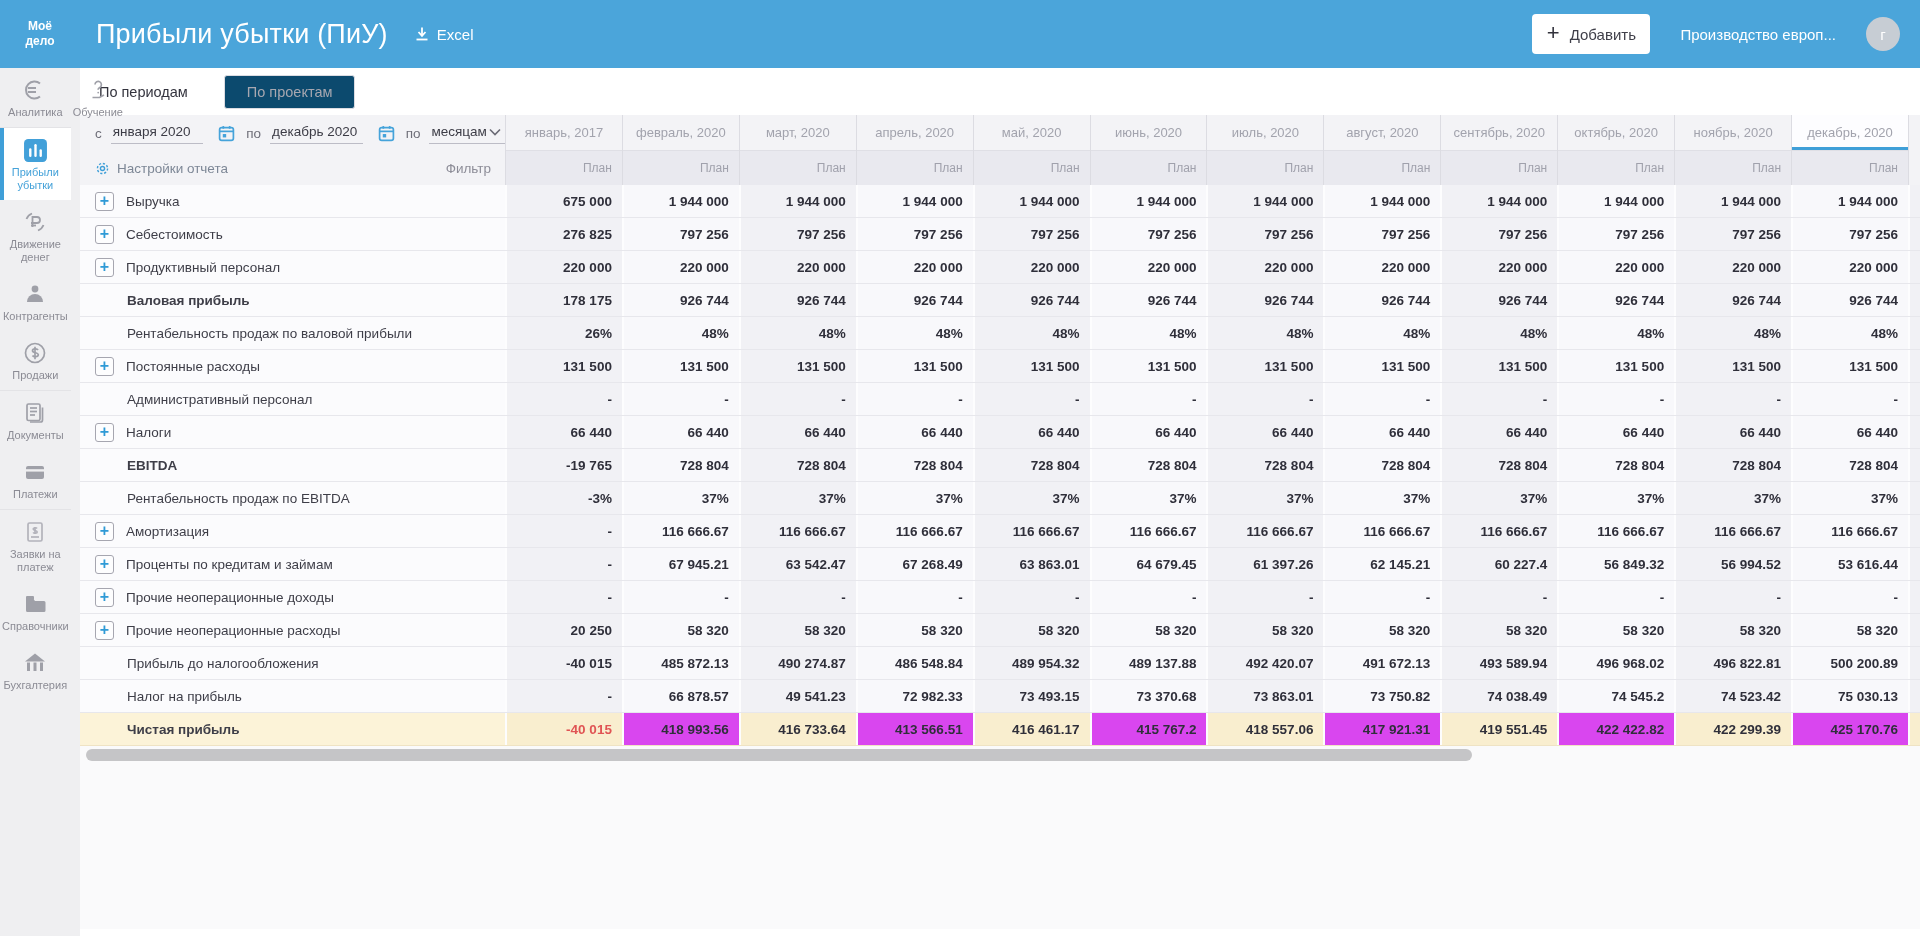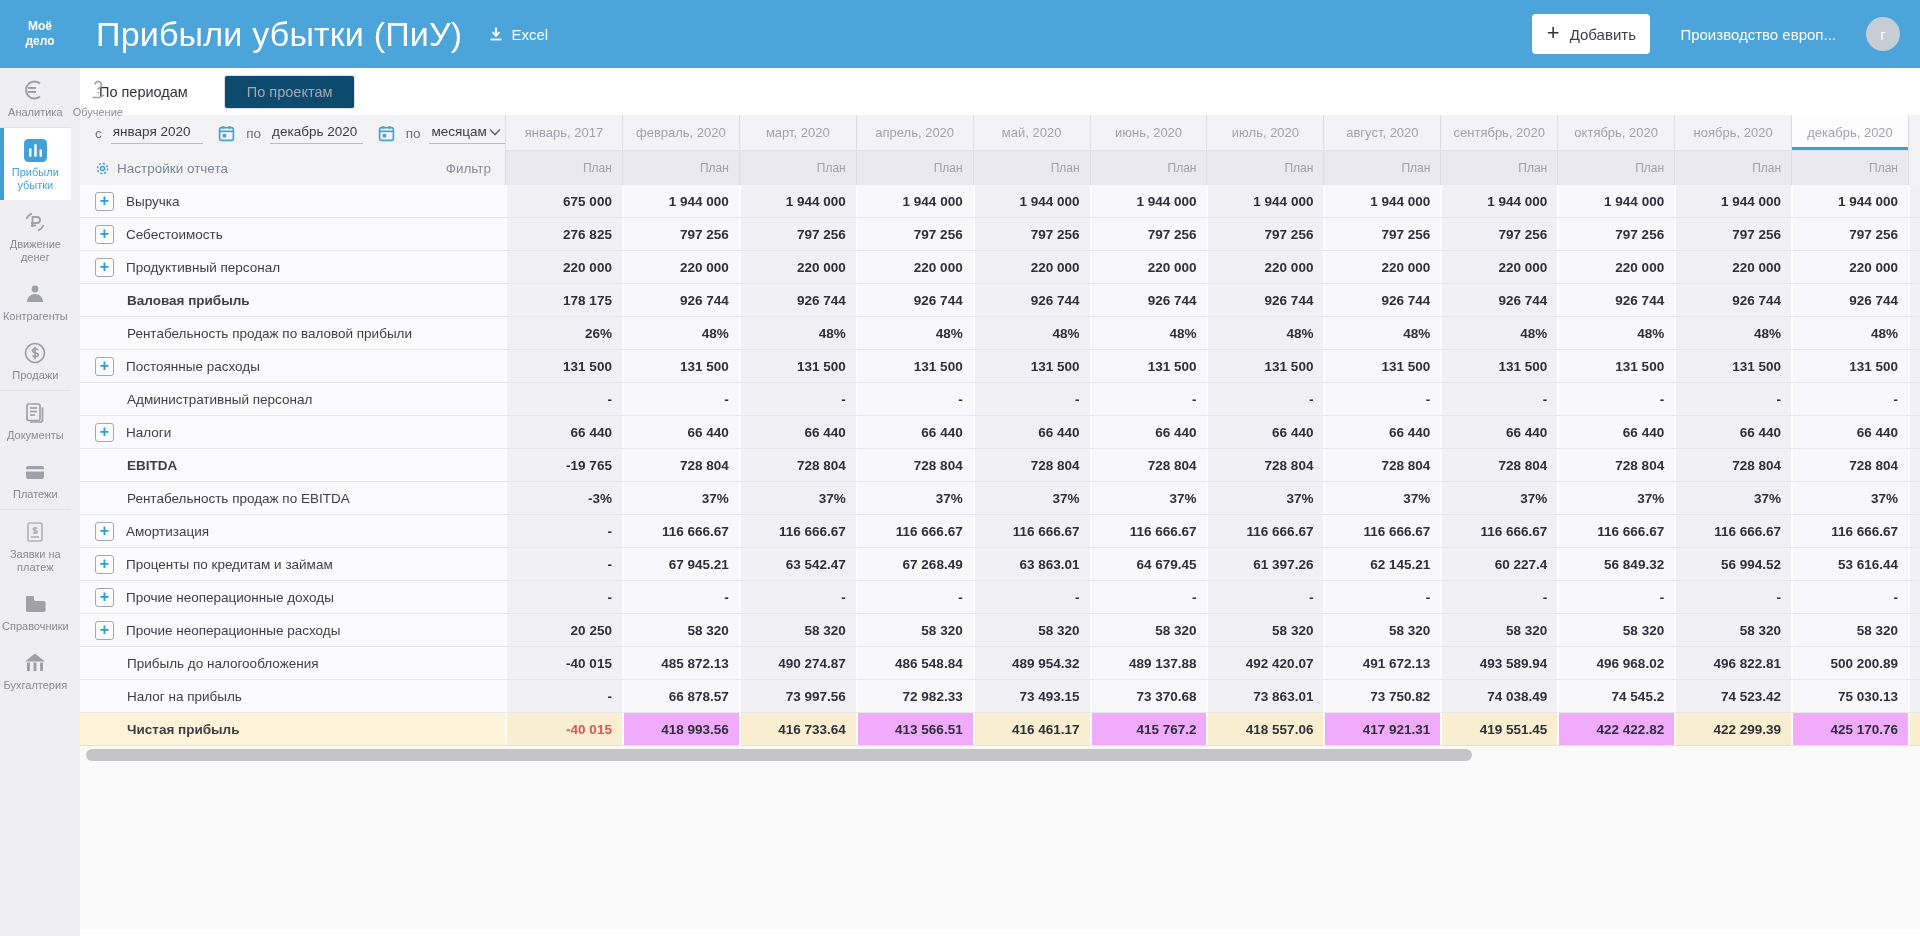--- a/index.html
+++ b/index.html
@@ -2,21 +2,21 @@
 <html><head>
 <meta charset="utf-8">
 <style>
   * { box-sizing:border-box; margin:0; padding:0; }
   html,body { width:1920px; height:936px; }
   body { font-family:"Liberation Sans","DejaVu Sans",sans-serif; background:#fafafb; overflow:hidden; position:relative; }
 
   
   .topbar { position:absolute; top:0; left:0; width:1920px; height:68px; background:#4ba5da; display:flex; align-items:center; color:#fff; z-index:5; }
   .logo { width:80px; text-align:center; font-size:12px; line-height:15px; font-weight:bold; cursor:pointer; }
-  .page-title { font-size:34px; margin-left:16px; font-weight:400; letter-spacing:.2px; }
+  .page-title { font-size:27px; margin-left:16px; font-weight:400; letter-spacing:.2px; }
   .excel-btn { display:flex; align-items:center; gap:7px; margin-left:26px; font-size:15px; cursor:pointer; }
   .topbar-right { margin-left:auto; display:flex; align-items:center; gap:30px; padding-right:20px; }
   .add-btn { background:#fff; color:#3f3f49; border:none; border-radius:4px; height:40px; width:118px; display:flex; align-items:center; justify-content:center; gap:10px; font-size:15px; cursor:pointer; font-family:inherit; }
   .add-plus { font-size:22px; font-weight:400; margin-top:-2px; color:#33333d; }
   .company { font-size:15px; cursor:pointer; }
   .avatar { width:34px; height:34px; border-radius:50%; background:#c7cdd4; color:#fff; display:flex; align-items:center; justify-content:center; font-size:15px; cursor:pointer; }
 
   
   .sidebar { position:absolute; top:68px; left:0; width:80px; height:868px; background:#efeff1; display:flex; flex-direction:row; z-index:4; }
   .side-item { position:relative; padding:9px 2px 8px; text-align:center; color:#8b8b94; font-size:11px; line-height:13px; cursor:pointer; }
@@ -58,21 +58,21 @@
   .label-cell { display:flex; align-items:center; padding-left:15px; font-size:13.5px; color:#3e3e48; overflow:hidden; white-space:nowrap; }
   .plus-box { width:19px; height:19px; border:1px solid #a6a6b0; border-radius:3px; background:#fdfdfe; color:#2f9ad6; font-size:16px; font-weight:bold; line-height:16px; text-align:center; margin-right:12px; flex:none; cursor:pointer; }
   .label-indent { margin-left:32px; }
   .blbl { font-weight:bold; }
   .val-cell { display:flex; align-items:center; justify-content:flex-end; padding-right:10px; font-size:13.5px; font-weight:bold; color:#2f2f3a; border-left:2px solid #fdfdfe; white-space:nowrap; overflow:hidden; }
   .m-odd { background:#f1f1f5; }
   .m-even { background:#f8f8fb; }
   .sliver { background:#f1f1f5; border-left:2px solid #fdfdfe; }
   .row-highlight { background:#fcf3d8; border-bottom-color:#efe3c4; }
   .row-highlight .m-odd { background:#f9eecf; }
-  .row-highlight .m-even { background:#f0abfc; }
+  .row-highlight .m-even { background:#d946ef; }
   .row-highlight .sliver { background:#f9eecf; }
   .val-red { color:#e05454; }
 
   .scroll-row { height:17px; display:flex; align-items:center; background:#fafafb; }
   .scroll-thumb { margin-left:6px; width:1386px; height:12px; border-radius:7px; background:#c5c5c7; cursor:pointer; }
   .footer-area { background:#fafafb; height:160px; }
   .bottom-strip { position:absolute; left:0; bottom:0; width:1920px; height:7px; background:#ffffff; }
 </style>
 </head>
 <body>
@@ -620,21 +620,21 @@
         <div class="val-cell m-odd">496 822.81</div>
         <div class="val-cell m-even">500 200.89</div>
         <div class="sliver"></div>
       </div>
       <div class="grid-row body-row">
         <div class="label-cell">
           <span class="label-indent">Налог на прибыль</span>
         </div>
         <div class="val-cell m-odd">-</div>
         <div class="val-cell m-even">66 878.57</div>
-        <div class="val-cell m-odd">73 997.56</div>
+        <div class="val-cell m-odd">49 541.23</div>
         <div class="val-cell m-even">72 982.33</div>
         <div class="val-cell m-odd">73 493.15</div>
         <div class="val-cell m-even">73 370.68</div>
         <div class="val-cell m-odd">73 863.01</div>
         <div class="val-cell m-even">73 750.82</div>
         <div class="val-cell m-odd">74 038.49</div>
         <div class="val-cell m-even">74 545.2</div>
         <div class="val-cell m-odd">74 523.42</div>
         <div class="val-cell m-even">75 030.13</div>
         <div class="sliver"></div>

